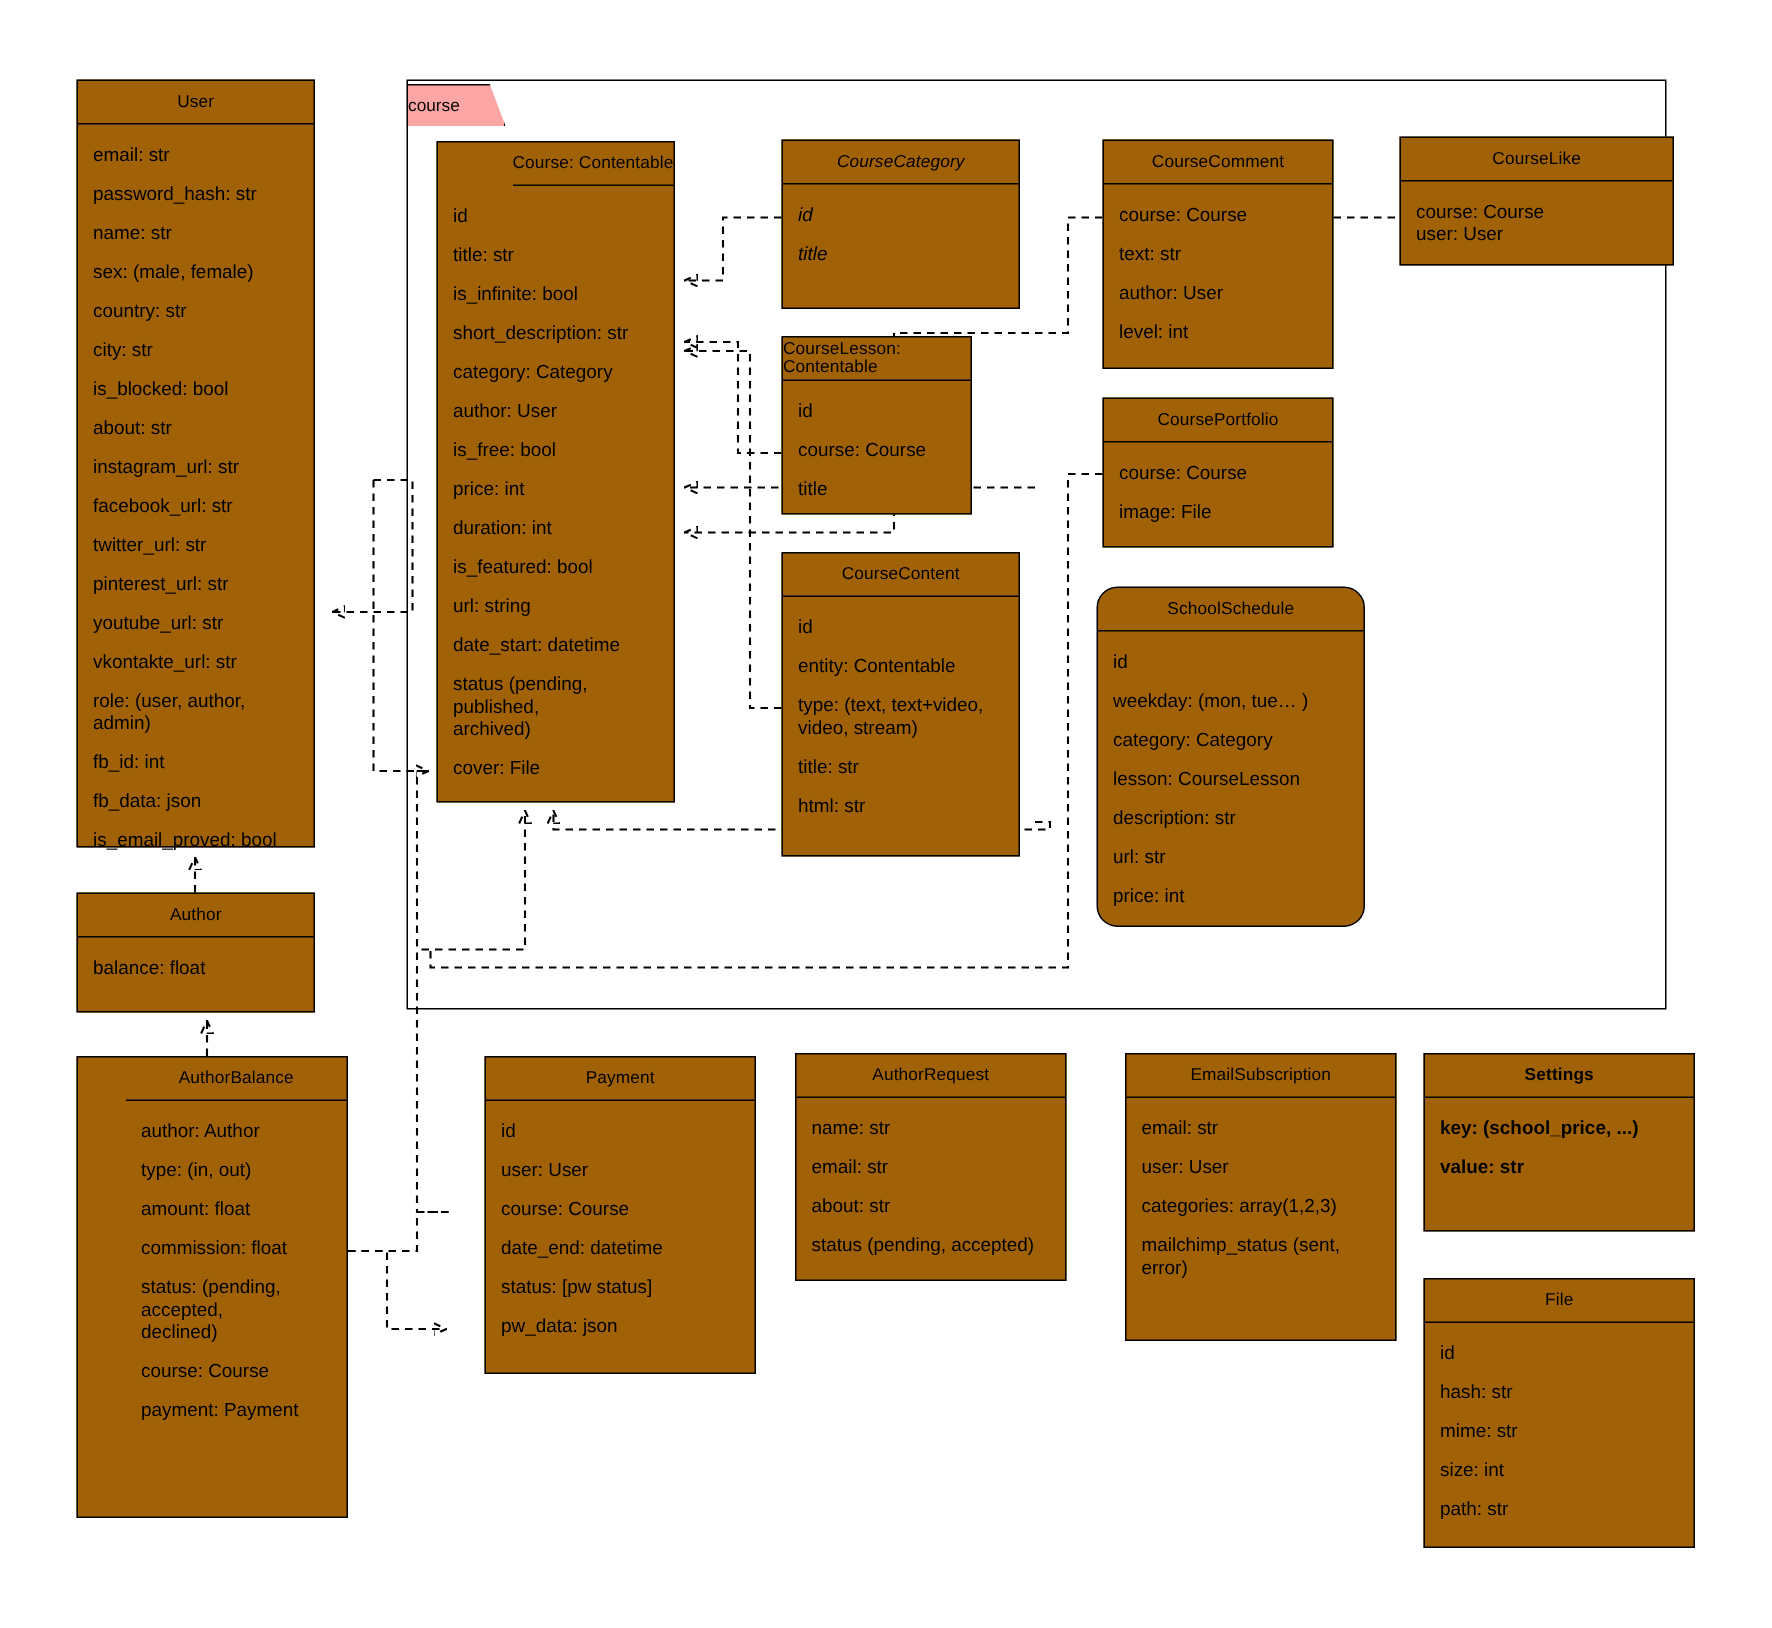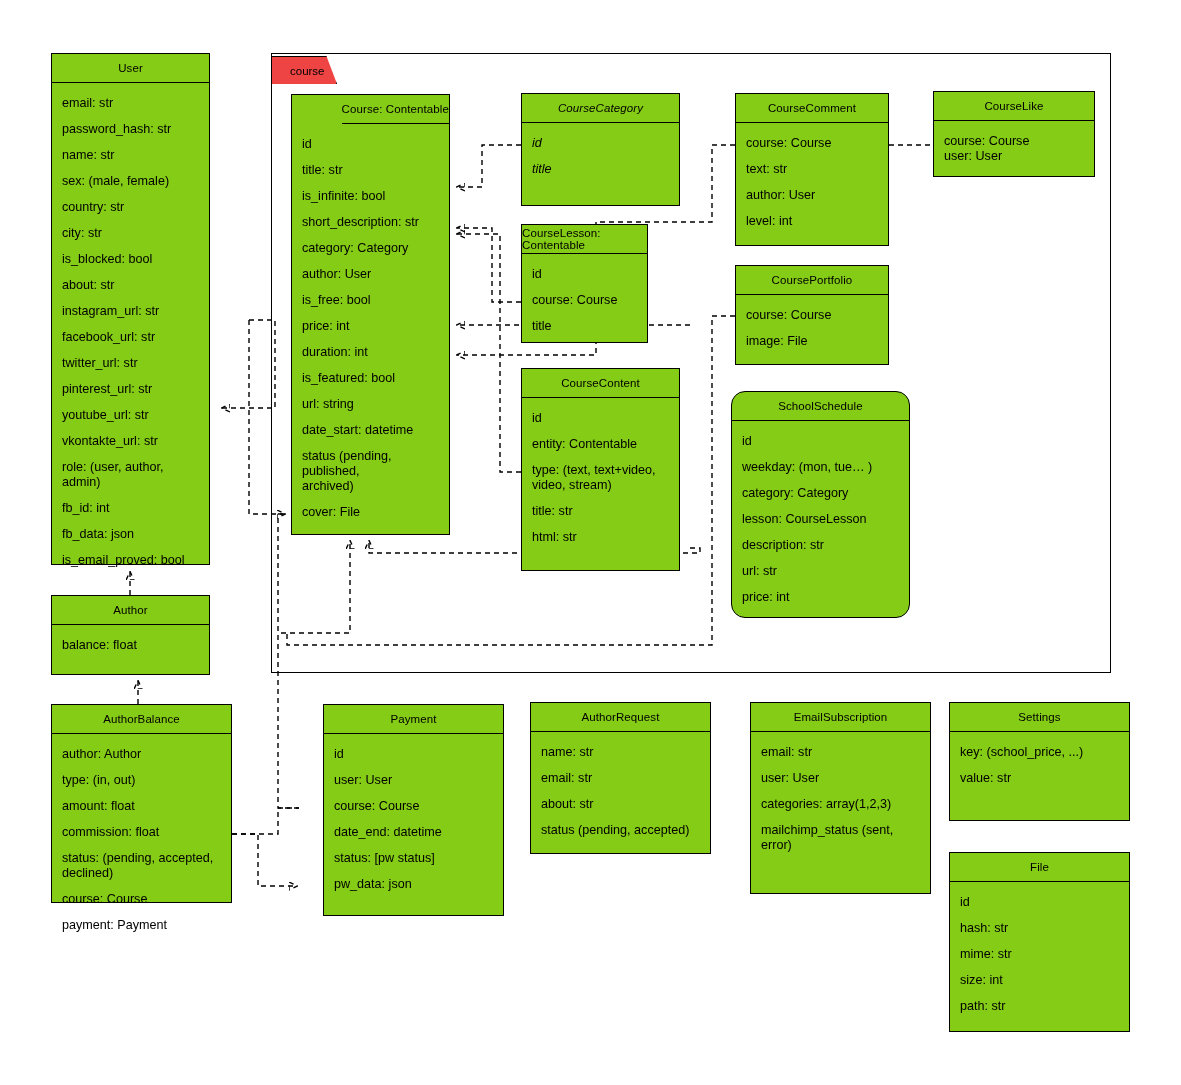--- a/index.html
+++ b/index.html
@@ -18,34 +18,34 @@
   .pkg {
     position: absolute;
     border: 1.4px solid #000;
     background: transparent;
     box-sizing: border-box;
   }
   .pkg-tab {
     position: absolute;
     border: 1.4px solid #000;
     border-bottom: none;
-    background: #ef4444;
+    background: #fca5a5;
     box-sizing: border-box;
     display: flex;
     align-items: center;
     justify-content: flex-start;
-    padding-left: 18px;
+    padding-left: 0;
     font-size: 11.5px;
     color: #000;
     clip-path: polygon(0 0, 84% 0, 100% 100%, 0 100%);
   }
   .cls {
     position: absolute;
     border: 1.4px solid #000;
-    background: #84cc16;
+    background: #a16207;
     box-sizing: border-box;
     display: flex;
     flex-direction: column;
   }
   .cls-title {
     height: 28px;
     min-height: 28px;
     border-bottom: 1.4px solid #000;
     display: flex;
     align-items: center;
@@ -152,21 +152,21 @@
     </div>
   </div>
 
   <div class="cls" style="left:51px; top:595px; width:159px; height:80px;">
     <div class="cls-title">Author</div>
     <div class="cls-body">
       <div class="attr">balance: float</div>
     </div>
   </div>
 
-  <div class="cls" style="left:51px; top:704px; width:181px; height:199px;">
+  <div class="cls" style="left:51px; top:704px; width:181px; height:308px;padding-left:32px;">
     <div class="cls-title">AuthorBalance</div>
     <div class="cls-body">
       <div class="attr">author: Author</div>
       <div class="attr">type: (in, out)</div>
       <div class="attr">amount: float</div>
       <div class="attr">commission: float</div>
       <div class="attr">status: (pending, accepted,
 declined)</div>
       <div class="attr">course: Course</div>
       <div class="attr">payment: Payment</div>
@@ -226,21 +226,21 @@
   <div class="cls" style="left:735px; top:93px; width:154px; height:153px;">
     <div class="cls-title">CourseComment</div>
     <div class="cls-body">
       <div class="attr">course: Course</div>
       <div class="attr">text: str</div>
       <div class="attr">author: User</div>
       <div class="attr">level: int</div>
     </div>
   </div>
 
-  <div class="cls" style="left:933px; top:91px; width:162px; height:86px;">
+  <div class="cls" style="left:933px; top:91px; width:183px; height:86px;">
     <div class="cls-title">CourseLike</div>
     <div class="cls-body">
       <div class="attr">course: Course
 user: User</div>
     </div>
   </div>
 
   <div class="cls" style="left:735px; top:265px; width:154px; height:100px;">
     <div class="cls-title">CoursePortfolio</div>
     <div class="cls-body">
@@ -287,21 +287,21 @@
   <div class="cls" style="left:750px; top:702px; width:181px; height:192px;">
     <div class="cls-title">EmailSubscription</div>
     <div class="cls-body">
       <div class="attr">email: str</div>
       <div class="attr">user: User</div>
       <div class="attr">categories: array(1,2,3)</div>
       <div class="attr">mailchimp_status (sent, error)</div>
     </div>
   </div>
 
-  <div class="cls" style="left:949px; top:702px; width:181px; height:119px;">
+  <div class="cls" style="left:949px; top:702px; width:181px; height:119px;font-weight:bold;">
     <div class="cls-title">Settings</div>
     <div class="cls-body">
       <div class="attr">key: (school_price, ...)</div>
       <div class="attr">value: str</div>
     </div>
   </div>
 
   <div class="cls" style="left:949px; top:852px; width:181px; height:180px;">
     <div class="cls-title">File</div>
     <div class="cls-body">

